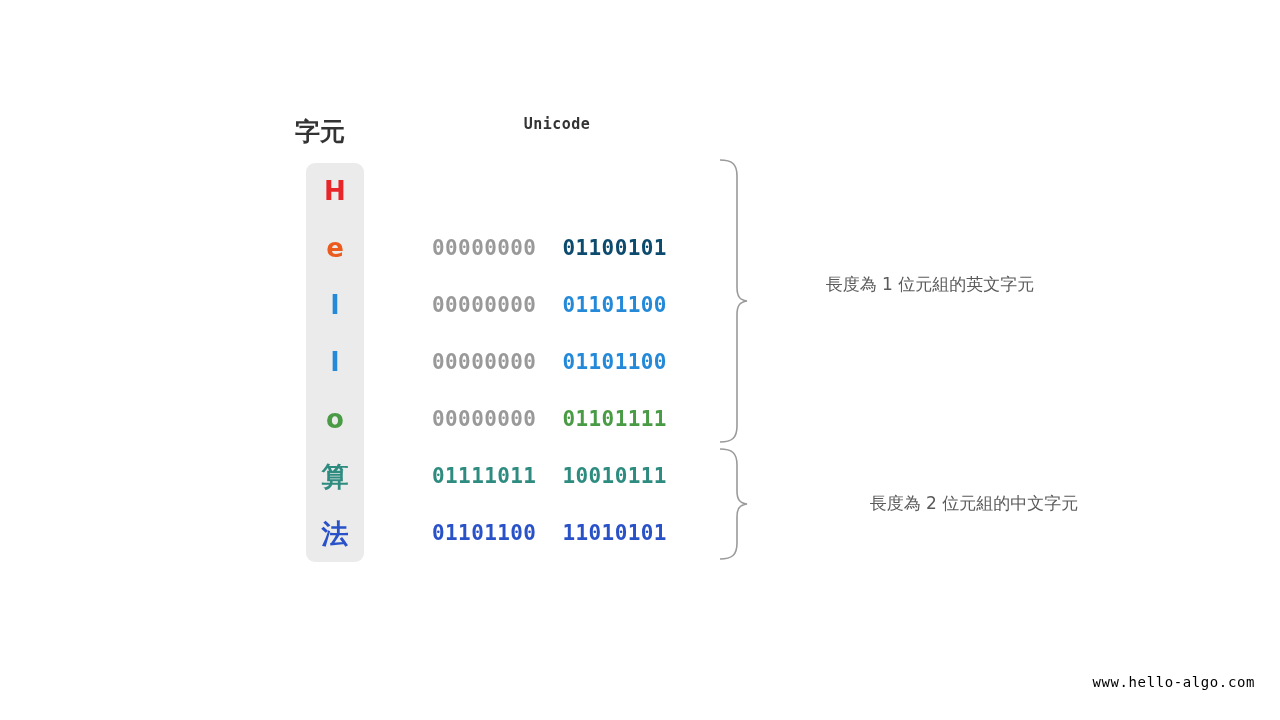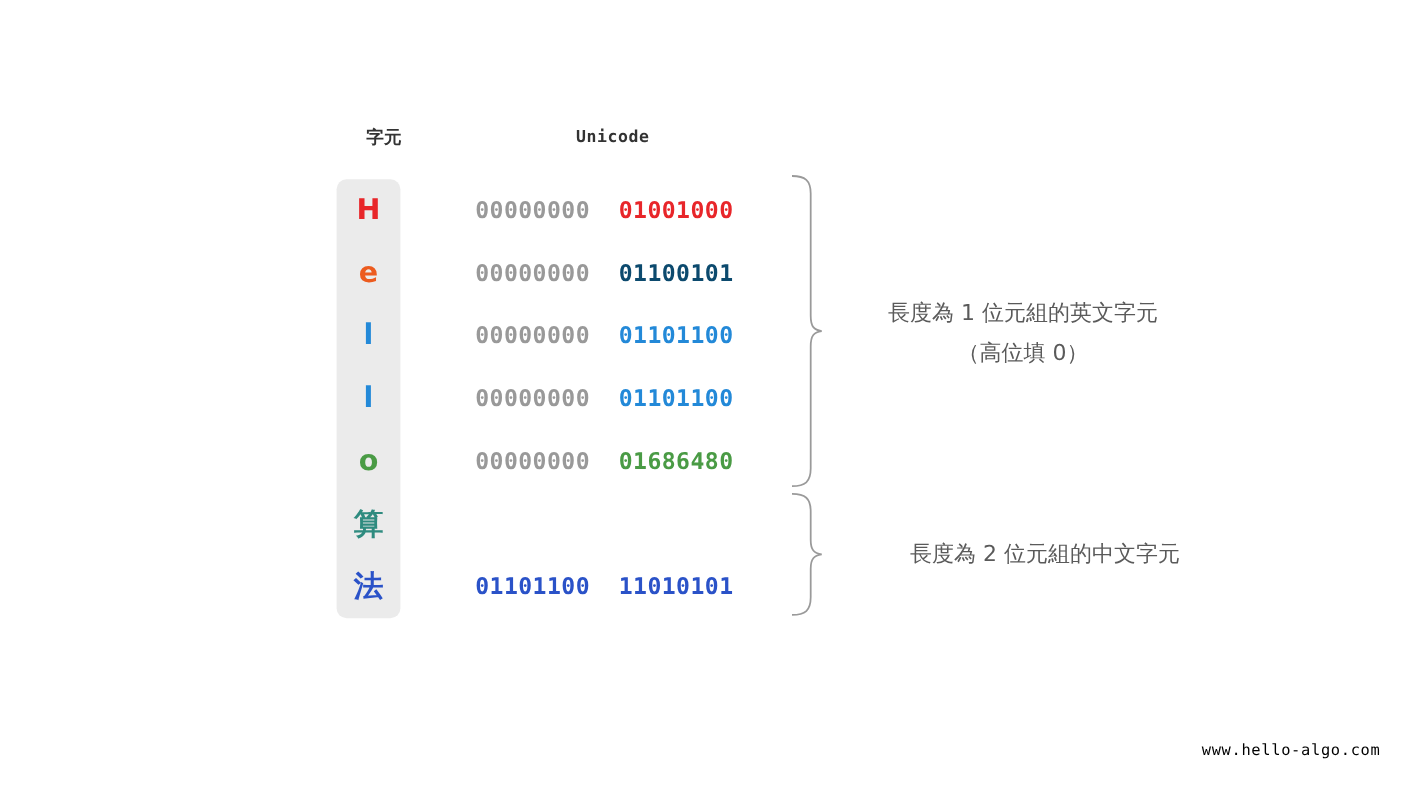--- a/index.html
+++ b/index.html
@@ -17,25 +17,25 @@
   }
 
   
   .hdr {
     position: absolute;
     font-weight: bold;
     color: #333333;
     white-space: nowrap;
   }
   #hdr-char {
-    left: 307px;
+    left: 295px;
     top: 115px;
     width: 58px;
-    text-align: right;
-    font-size: 16px;
+    text-align: left;
+    font-size: 25px;
     font-family: "DejaVu Sans", "Liberation Sans", sans-serif;
   }
   #hdr-unicode {
     left: 432px;
     top: 115px;
     width: 250px;
     text-align: center;
     font-size: 15px;
     font-family: "DejaVu Sans Mono", "Liberation Mono", monospace;
     letter-spacing: 0.5px;
@@ -98,28 +98,28 @@
   .brace path {
     fill: none;
     stroke: #9a9a9a;
     stroke-width: 1.6;
   }
 
   
   .annot {
     position: absolute;
     color: #5a5a5a;
-    font-size: 20px;
+    font-size: 17px;
     font-family: "DejaVu Sans", "Liberation Sans", sans-serif;
     text-align: center;
     white-space: nowrap;
     line-height: 36px;
   }
   #annot-1 { left: 760px; top: 266px; width: 340px; }
-  #annot-2 { left: 780px; top: 485px; width: 340px; }
+  #annot-2 { left: 804px; top: 485px; width: 340px; }
   .annot-sub { display: block; }
 
   
   #watermark {
     position: absolute;
     left: 1065px;
     top: 674px;
     width: 190px;
     text-align: right;
     color: #cfcfcf;
@@ -134,40 +134,40 @@
 <div id="canvas">
 
   <div class="hdr" id="hdr-char" style="color: rgb(51, 51, 51);">字元</div>
   <div class="hdr" id="hdr-unicode" style="color: rgb(51, 51, 51);">Unicode</div>
 
   <div id="char-panel" style="background: rgb(235, 235, 235);"></div>
 
   <div id="rows-container">
       <div class="row" style="top: 163px;">
         <div class="row-char" style="color: rgb(232, 38, 42);">H</div>
-        <div class="row-bits"><span class="bits-high" style="color: rgb(153, 153, 153);">00000000</span><span>  </span><span class="bits-low" style="color: rgb(232, 38, 42);">01001000</span></div>
       </div>
       <div class="row" style="top: 220px;">
         <div class="row-char" style="color: rgb(236, 91, 30);">e</div>
         <div class="row-bits"><span class="bits-high" style="color: rgb(153, 153, 153);">00000000</span><span>  </span><span class="bits-low" style="color: #0c4a6e;">01100101</span></div>
       </div>
       <div class="row" style="top: 277px;">
         <div class="row-char" style="color: rgb(35, 137, 216);">l</div>
         <div class="row-bits"><span class="bits-high" style="color: rgb(153, 153, 153);">00000000</span><span>  </span><span class="bits-low" style="color: rgb(35, 137, 216);">01101100</span></div>
       </div>
       <div class="row" style="top: 334px;">
         <div class="row-char" style="color: rgb(35, 137, 216);">l</div>
         <div class="row-bits"><span class="bits-high" style="color: rgb(153, 153, 153);">00000000</span><span>  </span><span class="bits-low" style="color: rgb(35, 137, 216);">01101100</span></div>
       </div>
       <div class="row" style="top: 391px;">
         <div class="row-char" style="color: rgb(74, 155, 69);">o</div>
-        <div class="row-bits"><span class="bits-high" style="color: rgb(153, 153, 153);">00000000</span><span>  </span><span class="bits-low" style="color: rgb(74, 155, 69);">01686480</span></div>
+        <div class="row-bits"><span class="bits-high" style="color: rgb(153, 153, 153);">00000000</span><span>  </span><span class="bits-low" style="color: rgb(74, 155, 69);">01101111</span></div>
       </div>
       <div class="row" style="top: 448px;">
         <div class="row-char cjk" style="color: rgb(46, 139, 127);">算</div>
+        <div class="row-bits"><span class="bits-high" style="color: rgb(46, 139, 127);">01111011</span><span>  </span><span class="bits-low" style="color: rgb(46, 139, 127);">10010111</span></div>
       </div>
       <div class="row" style="top: 505px;">
         <div class="row-char cjk" style="color: rgb(42, 82, 200);">法</div>
         <div class="row-bits"><span class="bits-high" style="color: rgb(42, 82, 200);">01101100</span><span>  </span><span class="bits-low" style="color: rgb(42, 82, 200); margin-top: 40px;">11010101</span></div>
       </div>
     </div>
 
   <svg class="brace" id="brace-one-byte" style="left:716px; top:158px;" width="34" height="286" viewBox="0 0 34 286">
     <path d="M 4 2
              C 16 2, 21 6, 21 18
@@ -183,21 +183,20 @@
              C 16 2, 21 6, 21 18
              L 21 44
              C 21 53, 24 56, 31 57
              C 24 58, 21 61, 21 70
              L 21 96
              C 21 108, 16 112, 4 112" stroke="#9a9a9a"></path>
   </svg>
 
   <div class="annot" id="annot-1" style="color: rgb(90, 90, 90);">
     <span>長度為 1 位元組的英文字元</span>
-    <span class="annot-sub">（高位填 0）</span>
   </div>
   <div class="annot" id="annot-2" style="color: rgb(90, 90, 90);">
     <span>長度為 2 位元組的中文字元</span>
   </div>
 
   <div id="watermark" style="color: #000000;">www.hello-algo.com</div>
 
 </div>
 
 </body></html>

